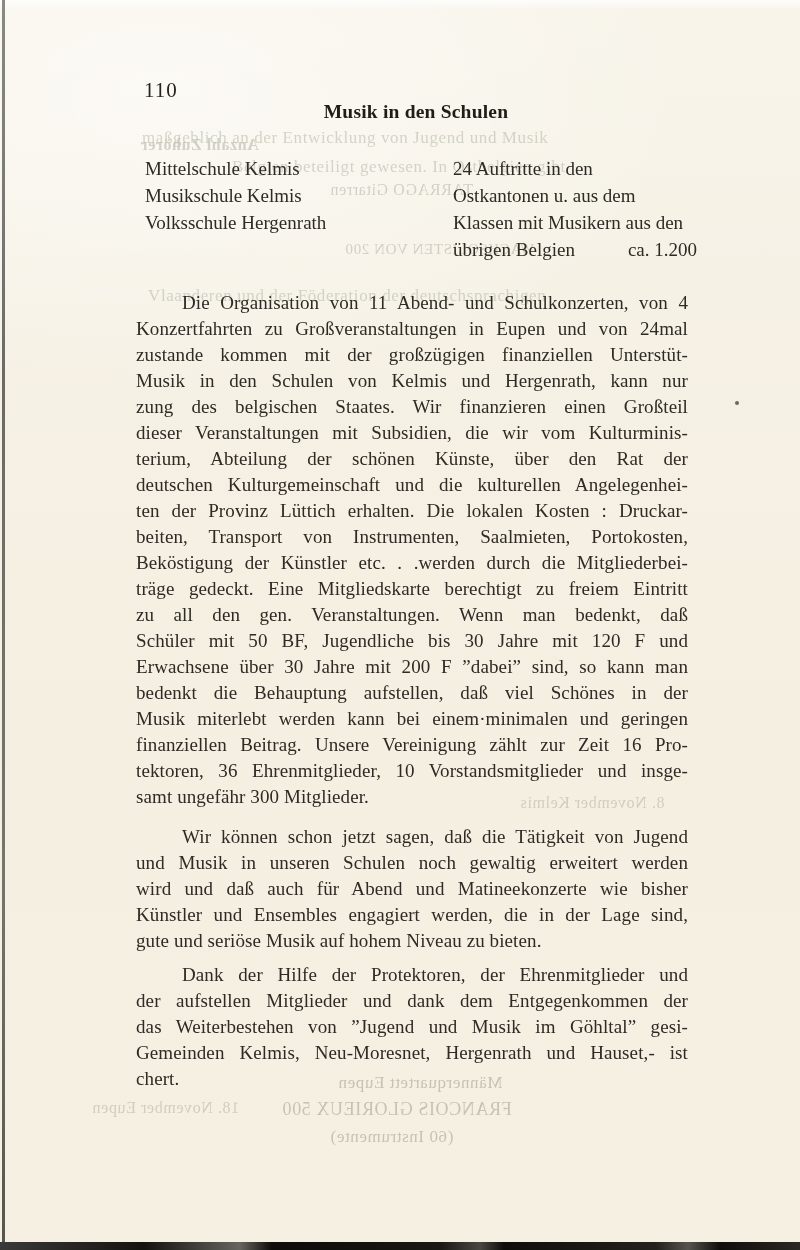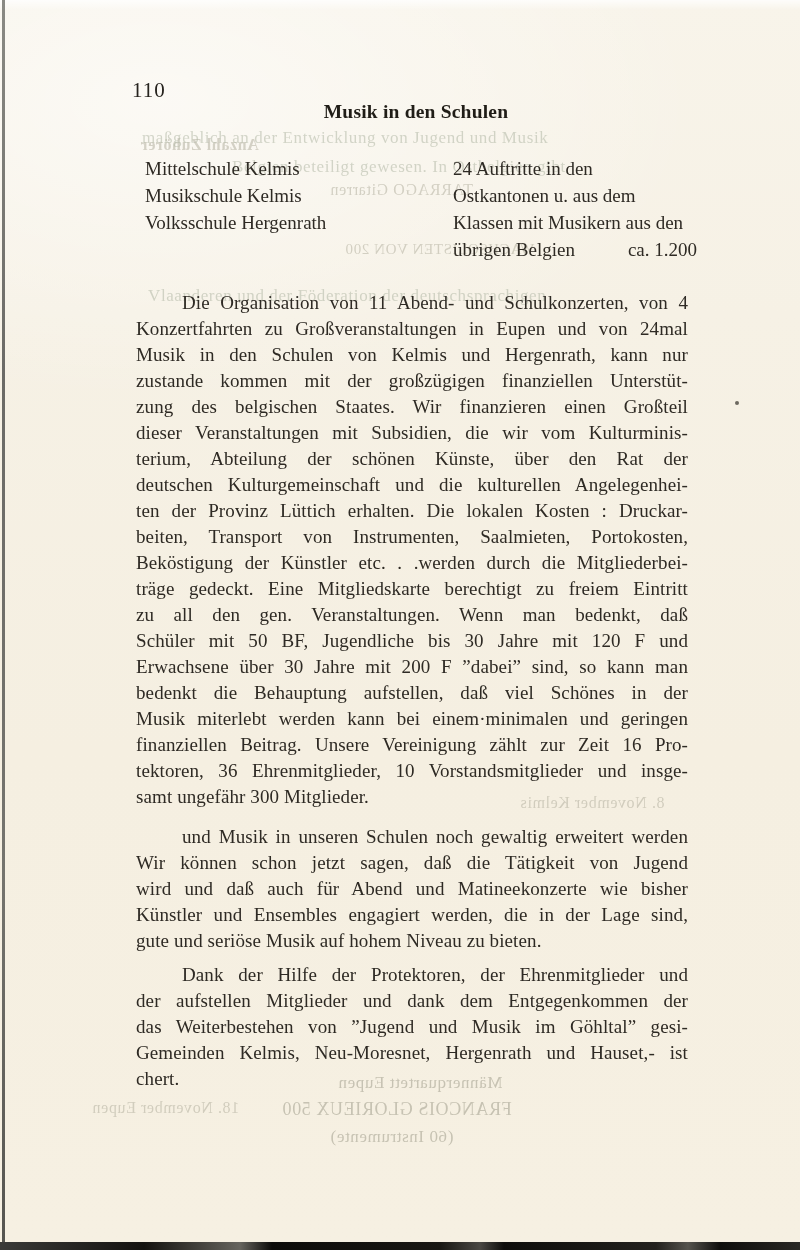--- a/index.html
+++ b/index.html
@@ -16,21 +16,21 @@
     color:#2e2a24;
   }
   
   .edge-left{position:absolute;left:2px;top:0;bottom:0;width:3px;
     background:linear-gradient(180deg,#8a8a84 0%,#6b6a66 30%,#75746e 70%,#55544f 100%);}
   .edge-bottom{position:absolute;left:0;right:0;bottom:0;height:8px;
     background:linear-gradient(90deg,#3a3a38 0%,#14120f 18%,#66645e 30%,#0c0b09 34%,#191713 55%,#4a4843 60%,#0e0d0b 63%,#23211d 82%,#55534d 86%,#0f0e0c 90%,#2a2824 100%);}
   .edge-top{position:absolute;left:0;right:0;top:0;height:10px;
     background:linear-gradient(180deg,rgba(255,255,255,.8),rgba(255,255,255,0));}
 
-  .page-number{position:absolute;left:132px;top:78px;font-size:21px;letter-spacing:1px;color:#26231e;}
+  .page-number{position:absolute;left:144px;top:78px;font-size:21px;letter-spacing:1px;color:#26231e;}
   .title{position:absolute;left:16px;top:101px;width:800px;text-align:center;
     font-size:19.5px;font-weight:bold;color:#201d17;letter-spacing:.2px;}
 
   .info-table{position:absolute;left:145px;top:155px;width:552px;display:flex;}
   .info-col{font-size:19px;line-height:27px;}
   .info-col.left{width:308px;}
   .info-col.right{width:244px;}
   .info-footer{display:flex;justify-content:space-between;font-size:19px;line-height:27px;}
 
   .body-text{position:absolute;left:136px;top:290px;width:552px;}
@@ -102,42 +102,42 @@
         <span>übrigen Belgien</span>
         <span>ca. 1.200</span>
       </div>
     </div>
   </div>
 
   <div class="body-text">
     <div class="para p1">
         <div class="line">Die Organisation von 11 Abend- und Schulkonzerten, von 4</div>
         <div class="line">Konzertfahrten zu Großveranstaltungen in Eupen und von 24mal</div>
+        <div class="line">zustande kommen mit der großzügigen finanziellen Unterstüt-</div>
         <div class="line">Musik in den Schulen von Kelmis und Hergenrath, kann nur</div>
-        <div class="line">zustande kommen mit der großzügigen finanziellen Unterstüt-</div>
         <div class="line">zung des belgischen Staates. Wir finanzieren einen Großteil</div>
         <div class="line">dieser Veranstaltungen mit Subsidien, die wir vom Kulturminis-</div>
         <div class="line">terium, Abteilung der schönen Künste, über den Rat der</div>
         <div class="line">deutschen Kulturgemeinschaft und die kulturellen Angelegenhei-</div>
         <div class="line">ten der Provinz Lüttich erhalten. Die lokalen Kosten : Druckar-</div>
         <div class="line">beiten, Transport von Instrumenten, Saalmieten, Portokosten,</div>
         <div class="line">Beköstigung der Künstler etc. . .werden durch die Mitgliederbei-</div>
         <div class="line">träge gedeckt. Eine Mitgliedskarte berechtigt zu freiem Eintritt</div>
         <div class="line">zu all den gen. Veranstaltungen. Wenn man bedenkt, daß</div>
         <div class="line">Schüler mit 50 BF, Jugendliche bis 30 Jahre mit 120 F und</div>
         <div class="line">Erwachsene über 30 Jahre mit 200 F ”dabei” sind, so kann man</div>
         <div class="line">bedenkt die Behauptung aufstellen, daß viel Schönes in der</div>
         <div class="line">Musik miterlebt werden kann bei einem·minimalen und geringen</div>
         <div class="line">finanziellen Beitrag. Unsere Vereinigung zählt zur Zeit 16 Pro-</div>
         <div class="line">tektoren, 36 Ehrenmitglieder, 10 Vorstandsmitglieder und insge-</div>
         <div class="line">samt ungefähr 300 Mitglieder.</div>
       </div>
     <div class="para p2">
+        <div class="line">Wir können schon jetzt sagen, daß die Tätigkeit von Jugend</div>
         <div class="line">und Musik in unseren Schulen noch gewaltig erweitert werden</div>
-        <div class="line">Wir können schon jetzt sagen, daß die Tätigkeit von Jugend</div>
         <div class="line">wird und daß auch für Abend und Matineekonzerte wie bisher</div>
         <div class="line">Künstler und Ensembles engagiert werden, die in der Lage sind,</div>
         <div class="line">gute und seriöse Musik auf hohem Niveau zu bieten.</div>
       </div>
     <div class="para p3">
         <div class="line">Dank der Hilfe der Protektoren, der Ehrenmitglieder und</div>
         <div class="line">der aufstellen Mitglieder und dank dem Entgegenkommen der</div>
         <div class="line">das Weiterbestehen von ”Jugend und Musik im Göhltal” gesi-</div>
         <div class="line">Gemeinden Kelmis, Neu-Moresnet, Hergenrath und Hauset,- ist</div>
         <div class="line">chert.</div>

